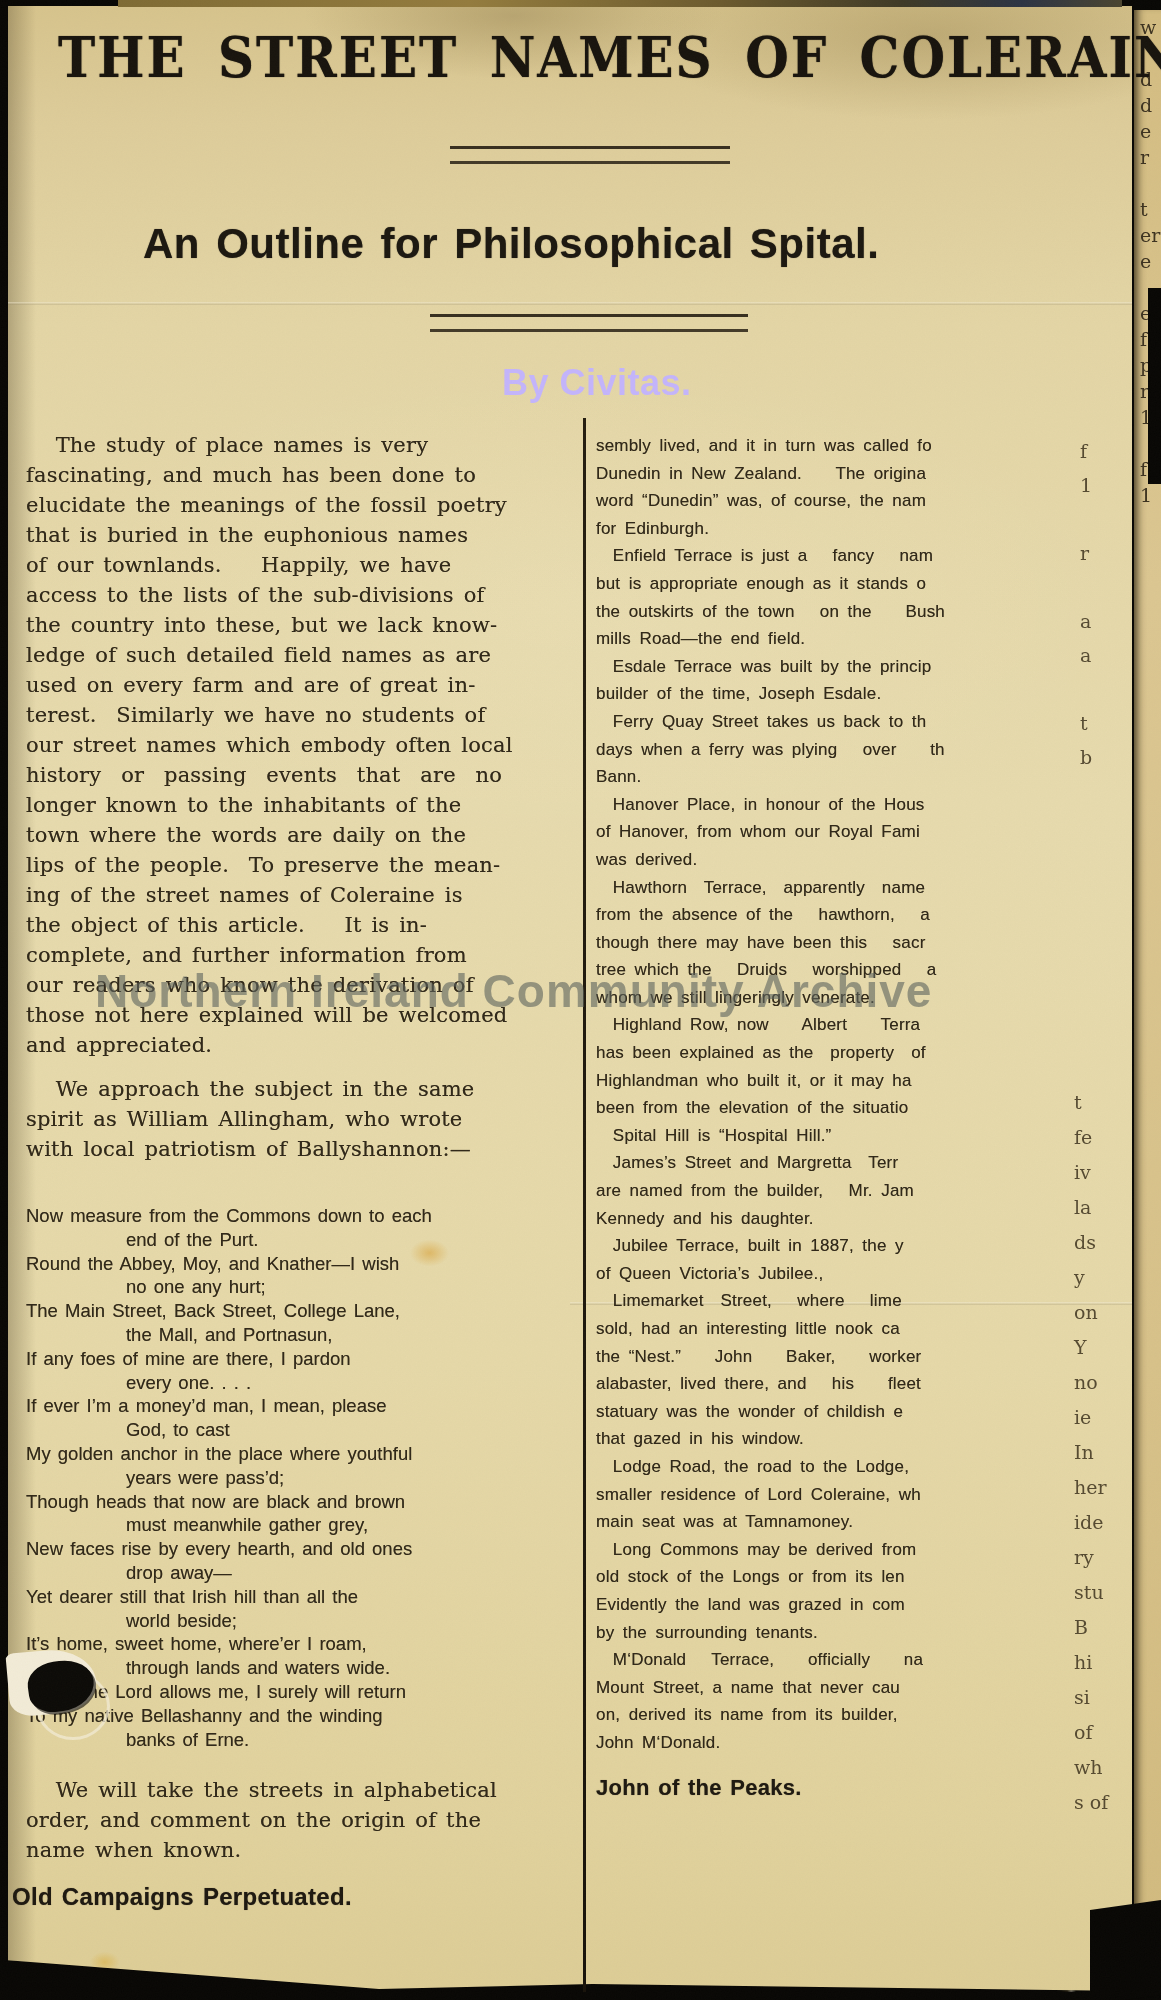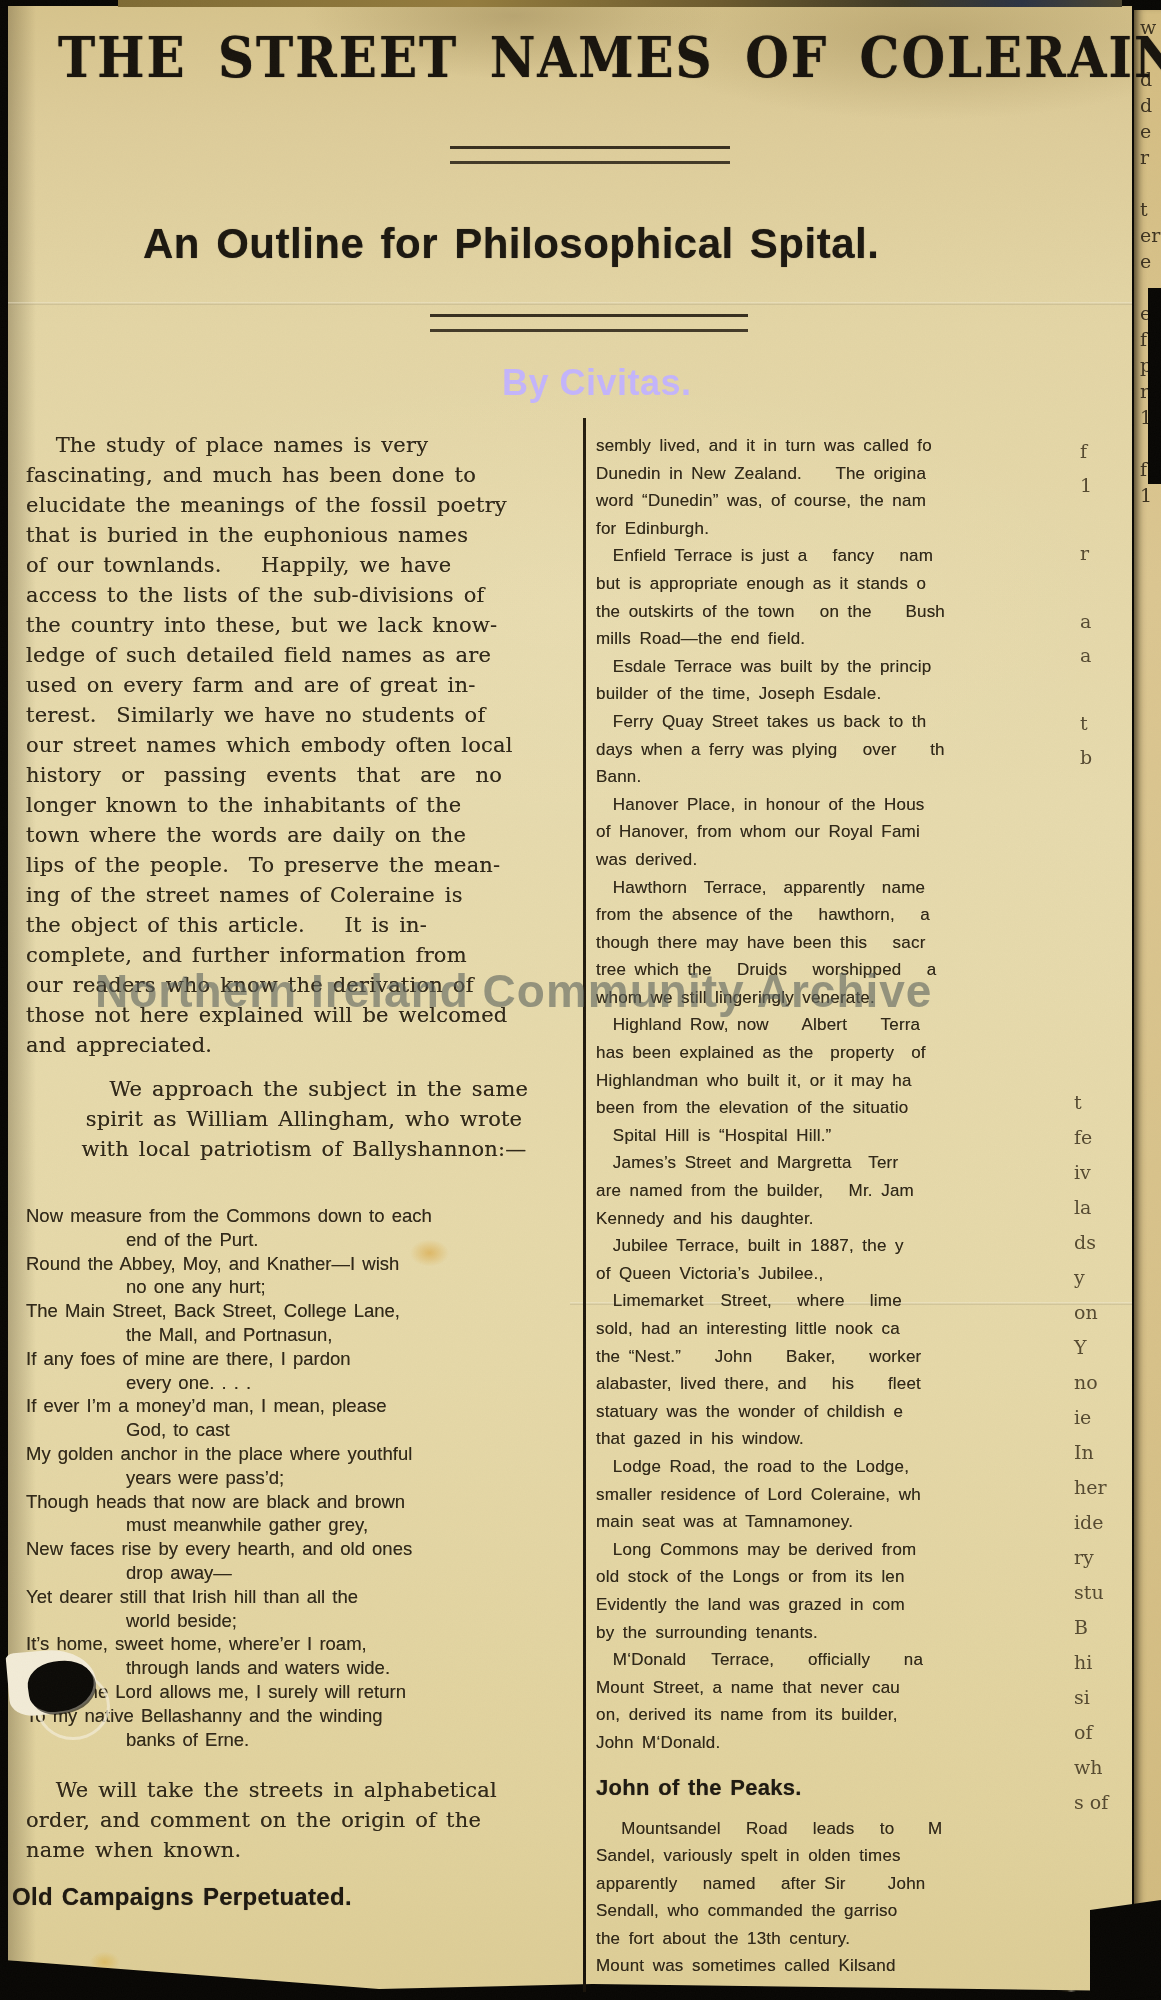--- a/index.html
+++ b/index.html
@@ -63,21 +63,21 @@
   .divider{position:absolute;left:583px;top:418px;width:3px;height:1574px;
     background:linear-gradient(180deg,#241d10,#17120a);z-index:2;}
   .col{position:absolute;z-index:2;color:#2f2718;}
   .col-left{left:26px;top:430px;width:556px;}
   .col-right{left:596px;top:432px;width:534px;}
   .para{
     font-family:"DejaVu Serif",serif;font-size:21px;line-height:30px;
     letter-spacing:.2px;word-spacing:3px;white-space:pre-wrap;
     text-shadow:0 0 .6px rgba(47,39,24,.55);
   }
-  .para+.para{margin-top:14px;text-align:center;}
+  .para+.para{margin-top:14px;}
   .poem{
     margin-top:40px;
     font-family:Liberation Sans, sans-serif;font-size:18.5px;line-height:23.8px;
     word-spacing:2px;white-space:pre-wrap;
     text-shadow:0 0 .5px rgba(47,39,24,.5);
   }
   .after-poem{margin-top:24px;}
   .subhead{
     font-family:"Liberation Sans",sans-serif;font-weight:bold;
     font-size:24px;color:#1d1810;letter-spacing:.3px;word-spacing:2px;
@@ -254,26 +254,20 @@
 main seat was at Tamnamoney.
   Long Commons may be derived from
 old stock of the Longs or from its len
 Evidently the land was grazed in com
 by the surrounding tenants.
   M‘Donald   Terrace,    officially    na
 Mount Street, a name that never cau
 on, derived its name from its builder,
 John M‘Donald.</div>
     <div class="subhead subhead-right">John of the Peaks.</div>
-    <div class="rbody rbody2">   Mountsandel   Road   leads   to    M
-Sandel, variously spelt in olden times
-apparently   named   after Sir     John
-Sendall, who commanded the garriso
-the fort about the 13th century.
-Mount was sometimes called Kilsand</div>
   </div>
 
   <div class="tear-white"></div>
   <div class="hole-ring"></div>
   <div class="hole"></div>
 
   <div class="watermark">Northern Ireland Community Archive</div>
 
   <div class="strip"></div>
   <div class="strip-frags">w

